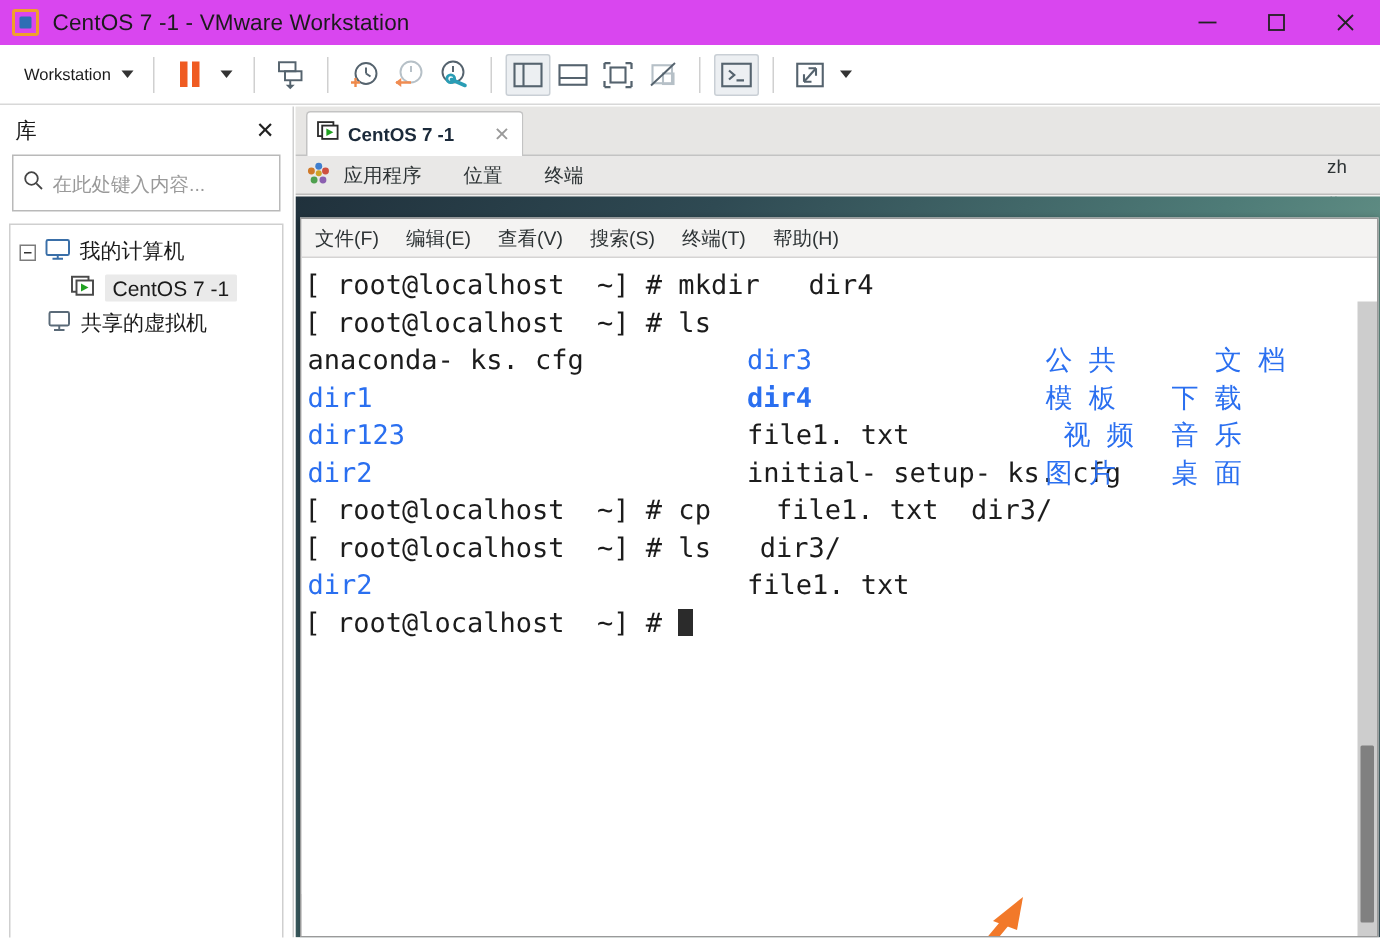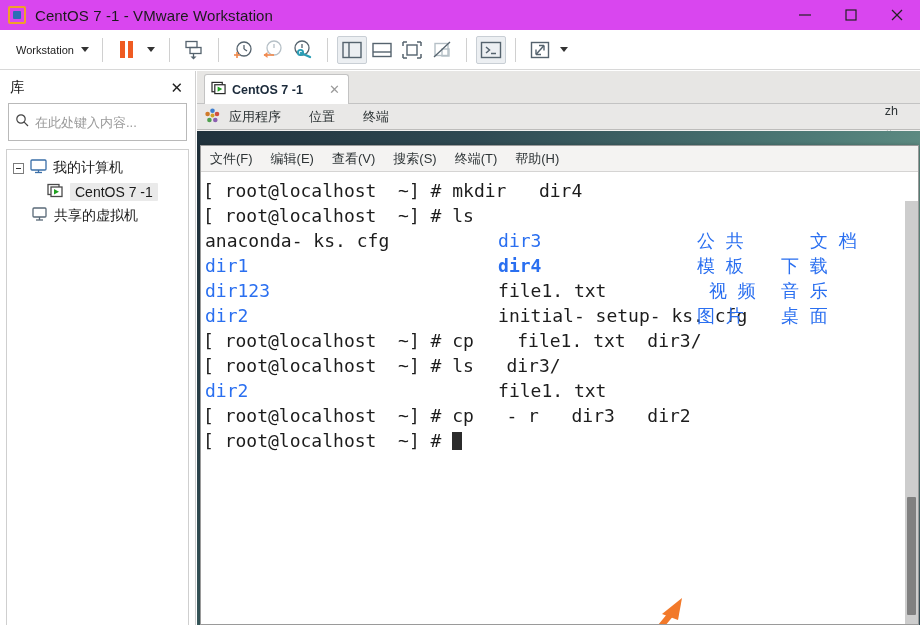--- a/index.html
+++ b/index.html
@@ -491,21 +491,20 @@
       <div class="term-body" id="term-body">
           <div class="term-line"><span>[ root@localhost  ~] # mkdir   dir4</span></div>
           <div class="term-line"><span>[ root@localhost  ~] # ls</span></div>
           <div class="term-line" style="position: relative;"><span style="position: absolute; left: 2px;">anaconda- ks. cfg</span><span class="blue" style="position: absolute; left: 295.053px;">dir3</span><span class="blue" style="position: absolute; left: 494px;">公 共</span><span class="blue" style="position: absolute; left: 607px;">文 档</span></div>
           <div class="term-line" style="position: relative;"><span class="blue" style="position: absolute; left: 2px;">dir1</span><span class="blue" style="position: absolute; left: 295.053px; font-weight: bold;">dir4</span><span class="blue" style="position: absolute; left: 494px;">模 板</span><span class="blue" style="position: absolute; left: 578px;">下 载</span></div>
           <div class="term-line" style="position: relative;"><span class="blue" style="position: absolute; left: 2px;">dir123</span><span style="position: absolute; left: 295.053px;">file1. txt</span><span class="blue" style="position: absolute; left: 494px; margin-left: 12px;">视 频</span><span class="blue" style="position: absolute; left: 578px;">音 乐</span></div>
           <div class="term-line" style="position: relative;"><span class="blue" style="position: absolute; left: 2px;">dir2</span><span style="position: absolute; left: 295.053px;">initial- setup- ks. cfg</span><span class="blue" style="position: absolute; left: 494px;">图 片</span><span class="blue" style="position: absolute; left: 578px;">桌 面</span></div>
           <div class="term-line"><span>[ root@localhost  ~] # cp    file1. txt  dir3/</span></div>
           <div class="term-line"><span>[ root@localhost  ~] # ls   dir3/</span></div>
           <div class="term-line" style="position: relative;"><span class="blue" style="position: absolute; left: 2px;">dir2</span><span style="position: absolute; left: 295.053px;">file1. txt</span></div>
-          <div class="term-line"><span>[ root@localhost  ~] # cp   - r   dir3   dir2</span></div>
           <div class="term-line"><span>[ root@localhost  ~] # </span><span class="cursor-blk"></span></div>
         </div>
 
       <div class="term-scroll">
         <div class="thumb"></div>
       </div>
 
       <svg class="anno-arrow" width="110" height="110" viewBox="0 0 110 110">
         <path d="M12 104 L80 22" stroke="#f2792a" stroke-width="6" stroke-linecap="round"></path>
         <path d="M86 12 L66 28 L82 34 Z" fill="#f2792a"></path>

